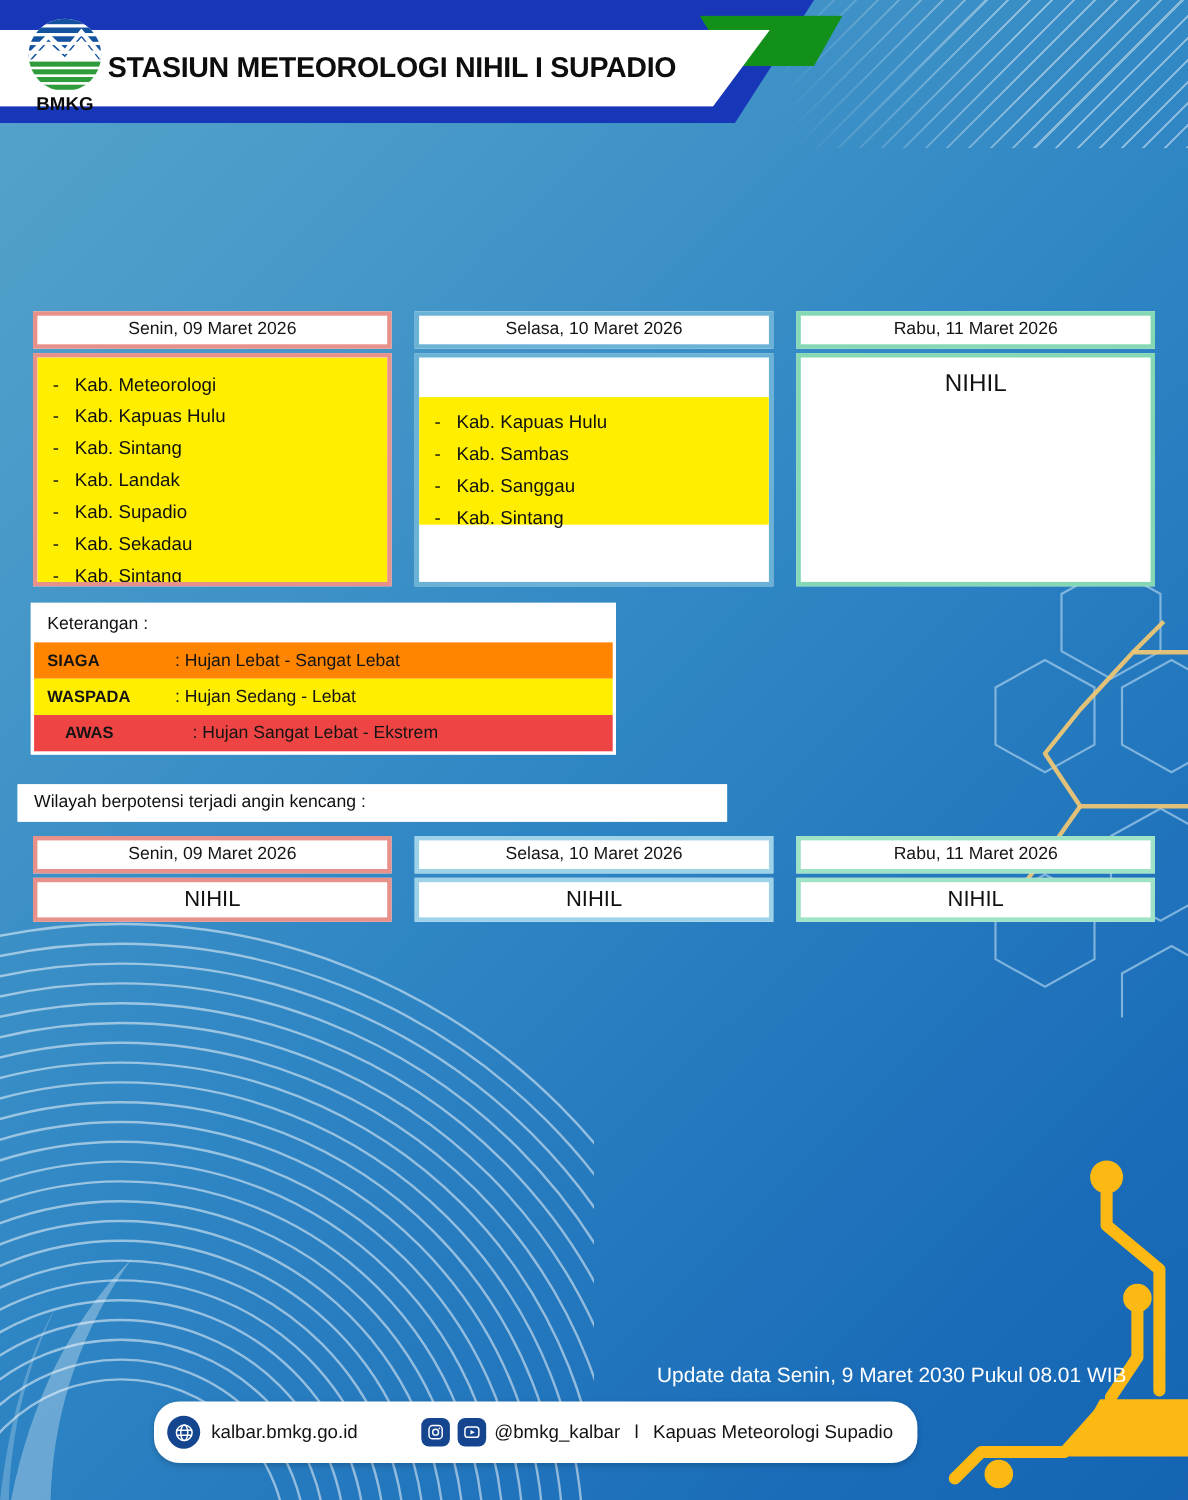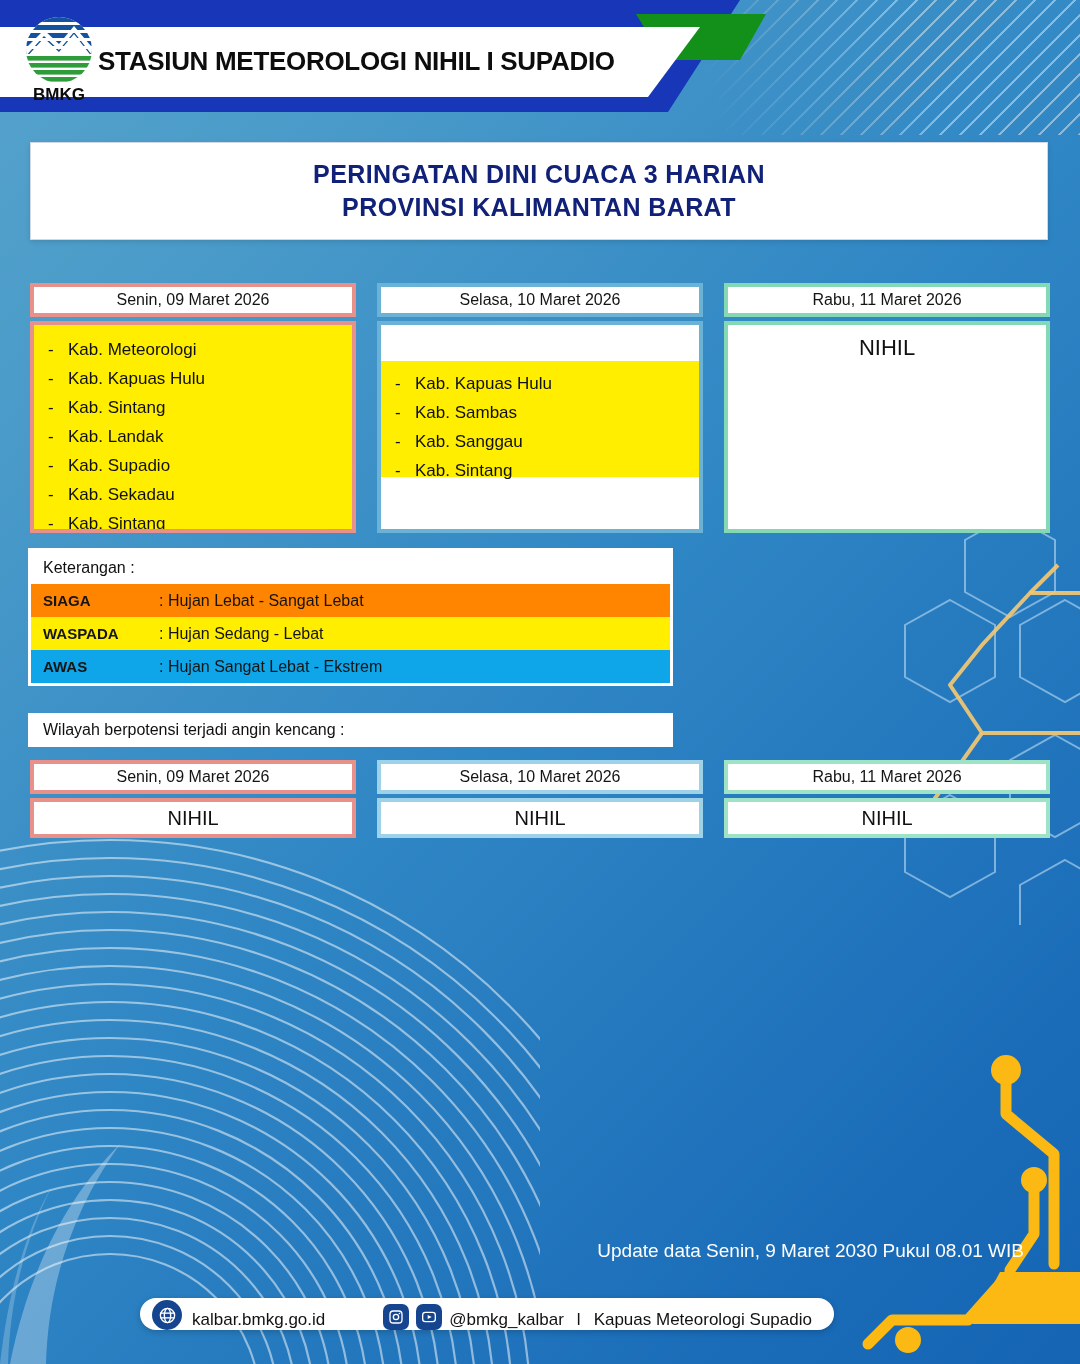--- a/index.html
+++ b/index.html
@@ -120,41 +120,41 @@
 
   .nihil-big {
     position: relative; z-index: 2;
     text-align: center; padding-top: 10px;
     font-size: 22px; color: #111;
   }
 
   
   .keterangan {
     position: absolute; top: 548px; left: 28px;
-    width: 645px; border: 3px solid #ffffff;
+    width: 532px; border: 3px solid #ffffff;
     background: #ffffff;
   }
   .ket-title {
     height: 33px; background: #ffffff;
     display: flex; align-items: center; padding-left: 12px;
     font-size: 16px; color: #101010;
   }
   .ket-row { height: 33px; display: flex; align-items: center; position: relative; }
   .ket-row .lbl {
     width: 128px; padding-left: 12px;
     font-size: 15px; font-weight: bold; color: #141414;
   }
   .ket-row .desc { font-size: 16px; color: #141414; }
   .ket-row.waspada { background: #ffee00; }
   .ket-row.siaga   { background: #ff8400; }
-  .ket-row.awas    { background: #0ea5e9; }
+  .ket-row.awas    { background: #ef4444; padding-left: 16px; }
 
   
   .angin-title {
-    position: absolute; top: 713px; left: 28px;
+    position: absolute; top: 713px; left: 16px;
     width: 645px; height: 34px; background: #ffffff;
     border: 3px solid #ffffff;
     display: flex; align-items: center; padding-left: 12px;
     font-size: 16px; color: #101010;
   }
   .angin-row { position: absolute; top: 760px; left: 30px; width: 1020px; height: 85px; }
   .angin-card { position: absolute; top: 0; width: 326px; }
   .angin-card.c0 { left: 0; }
   .angin-card.c1 { left: 347px; }
   .angin-card.c2 { left: 694px; }
@@ -173,23 +173,23 @@
   .angin-card.c2 .angin-head, .angin-card.c2 .angin-body { border-color: #9fe3c6; }
 
   
   .update-text {
     position: absolute; top: 1240px; right: 56px;
     font-size: 19px; color: #ffffff;
     white-space: nowrap;
   }
   .social-bar {
     position: absolute; left: 140px; bottom: 34px;
-    height: 32px; background: #ffffff;
+    height: 56px; background: #ffffff;
     border-radius: 23px;
-    display: flex; align-items: flex-end;
+    display: flex; align-items: center;
     padding: 0 22px 0 12px;
     box-shadow: 0 2px 6px rgba(0,0,0,0.2);
   }
   .social-bar .icon-circ {
     width: 30px; height: 30px; border-radius: 50%;
     background: #15458f; color: #fff;
     display: flex; align-items: center; justify-content: center;
     margin-right: 10px; flex: 0 0 auto;
   }
   .social-bar .sq {
@@ -310,24 +310,20 @@
             <path d="M4,48 L26,24 L41,38 L56,20 L78,48 L78,40 L56,14 L41,32 L26,18 L4,40 Z" fill="#ffffff"></path>
           </g>
         </g>
         <text x="41" y="88" text-anchor="middle" font-family="Liberation Sans, sans-serif" font-size="17" font-weight="bold" fill="#0b0b0b">BMKG</text>
       </svg>
     </div>
 
     <div class="hdr-title">STASIUN METEOROLOGI NIHIL I SUPADIO</div>
   </div>
 
-  <div class="title-plate">
-    <div class="l1">PERINGATAN DINI CUACA 3 HARIAN</div>
-    <div class="l2">PROVINSI  KALIMANTAN  BARAT</div>
-  </div>
 
   <div class="day-row">
 
     <div class="day-card c0">
       <div class="day-head">Senin, 09 Maret 2026</div>
       <div class="day-body">
         <div class="hl"></div>
         <div class="region-list">
           <div class="region-item">
               <span class="dash">-</span>

